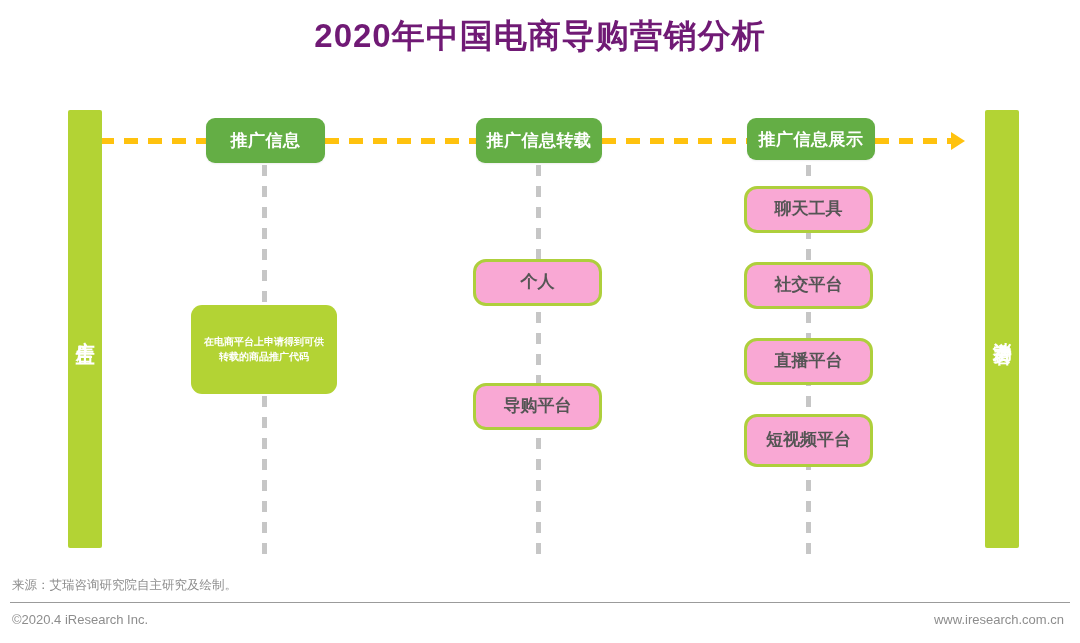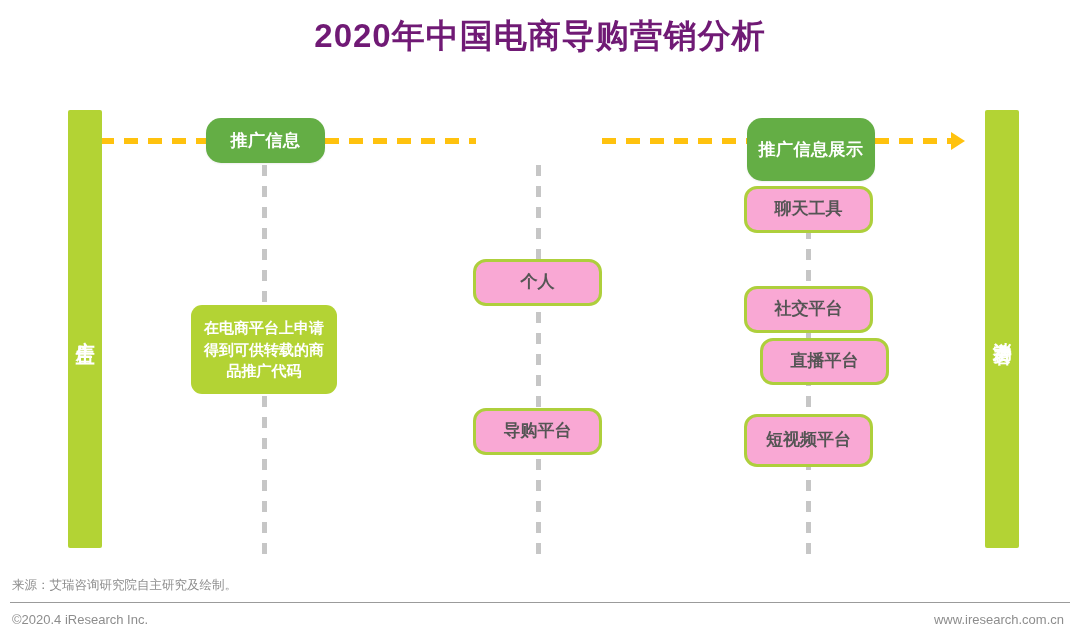--- a/index.html
+++ b/index.html
@@ -90,21 +90,21 @@
     background: repeating-linear-gradient(
         to bottom,
         #c6c6c6 0px, #c6c6c6 11px,
         rgba(255,255,255,0) 11px, rgba(255,255,255,0) 21px);
   }
 
   
   .stage-box {
     position: absolute;
     background: #64ae45;
-    border-radius: 15px;
+    border-radius: 9px;
     display: flex;
     align-items: center;
     justify-content: center;
     color: #ffffff;
     font-size: 17px;
     font-weight: bold;
     letter-spacing: 0.5px;
     white-space: nowrap;
     box-shadow: 0 1px 2px rgba(0,0,0,0.07);
   }
@@ -112,21 +112,21 @@
   
   .node-filled {
     position: absolute;
     background: #b3d334;
     border-radius: 11px;
     display: flex;
     align-items: center;
     justify-content: center;
     text-align: center;
     color: #ffffff;
-    font-size: 15px;
+    font-size: 10px;
     font-weight: bold;
     line-height: 1.45;
     padding: 4px 12px;
     box-sizing: border-box;
   }
 
   
   .node-outline {
     position: absolute;
     background: #f9a8d4;
@@ -199,31 +199,32 @@
   <div class="actor-bar left">
     <span class="actor-label">广告主</span>
   </div>
 
   <div class="actor-bar right">
     <span class="actor-label">消费者</span>
   </div>
 
   <div class="stage-box" style="left:206px; top:118px; width:119px; height:45px;">推广信息</div>
 
-
-  <div class="stage-box" style="left:747px; top:118px; width:128px; height:63px;">推广信息展示</div>
+  <div class="stage-box" style="left:476px; top:118px; width:126px; height:45px;">推广信息转载</div>
+
+  <div class="stage-box" style="left:747px; top:118px; width:128px; height:42px;">推广信息展示</div>
 
   <div class="node-filled" style="left:191px; top:305px; width:146px; height:89px;">在电商平台上申请得到可供转载的商品推广代码</div>
 
   <div class="node-outline" style="left:473px; top:259px; width:129px; height:47px;">个人</div>
-  <div class="node-outline" style="left:473px; top:383px; width:129px; height:47px;margin-top:25px;">导购平台</div>
+  <div class="node-outline" style="left:473px; top:383px; width:129px; height:47px;">导购平台</div>
 
   <div class="node-outline" style="left:744px; top:186px; width:129px; height:47px;">聊天工具</div>
-  <div class="node-outline" style="left:744px; top:262px; width:129px; height:47px;margin-top:24px;">社交平台</div>
-  <div class="node-outline" style="left:760px; top:338px; width:129px; height:47px;">直播平台</div>
+  <div class="node-outline" style="left:744px; top:262px; width:129px; height:47px;">社交平台</div>
+  <div class="node-outline" style="left:744px; top:338px; width:129px; height:47px;">直播平台</div>
   <div class="node-outline" style="left:744px; top:414px; width:129px; height:53px;">短视频平台</div>
 
 </div>
 
 <div class="source-note">来源：艾瑞咨询研究院自主研究及绘制。</div>
 <div class="footer-rule"></div>
 <div class="copyright">©2020.4 iResearch Inc.</div>
 <div class="website">www.iresearch.com.cn</div>
 
 </body></html>

